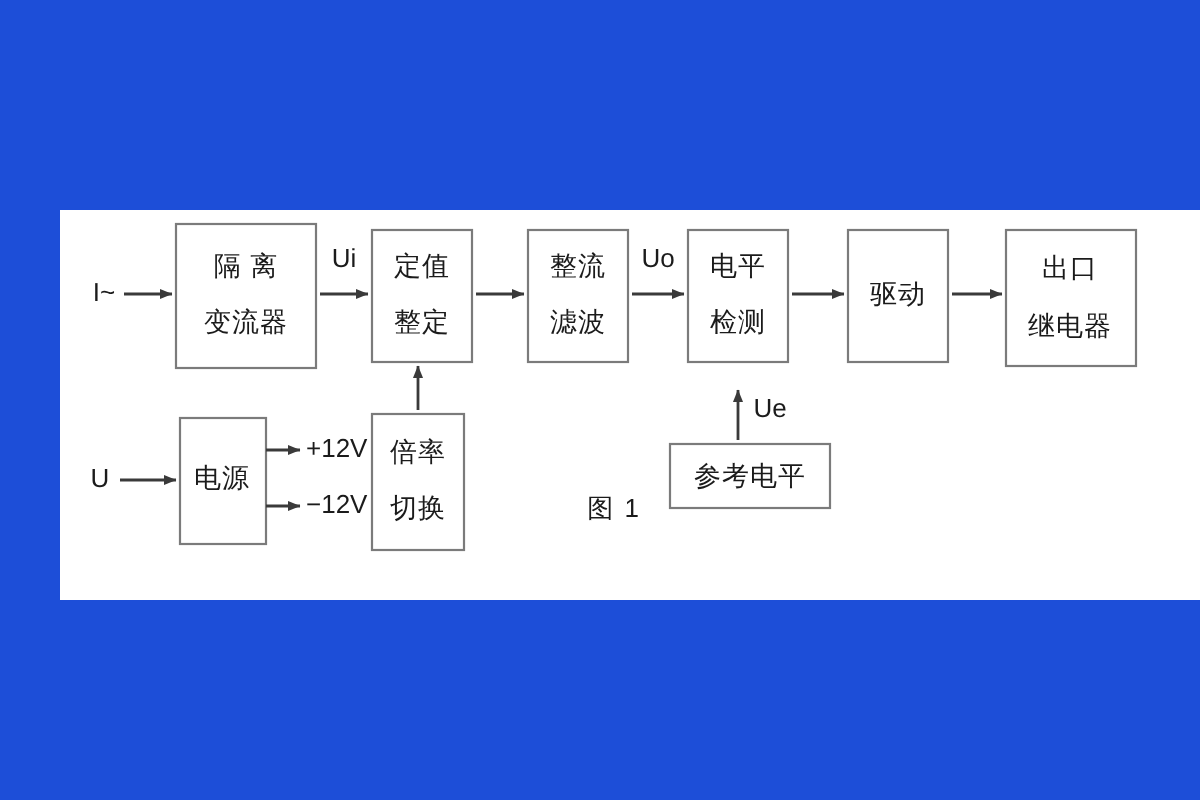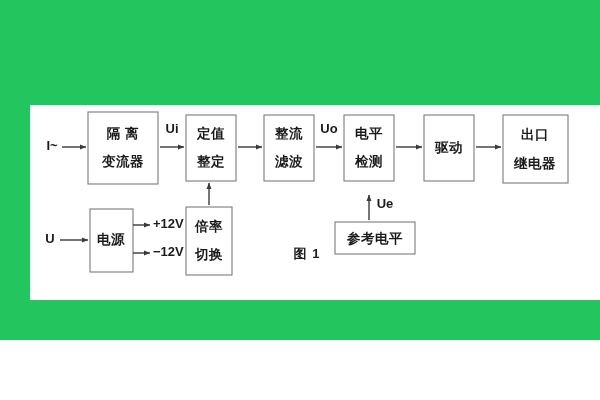--- a/index.html
+++ b/index.html
@@ -3,25 +3,24 @@
 <meta charset="utf-8">
 <style>
   html, body {
     margin: 0;
     padding: 0;
     background: #ffffff;
   }
   #page {
     position: relative;
     width: 600px;
-    height: 340px;
-    background: #22c55e;
+    height: 400px;
+    background: #1d4ed8;
     overflow: hidden;
     font-family: "Liberation Sans", "DejaVu Sans", sans-serif;
-    font-weight: bold;
   }
   #canvas-panel {
     position: absolute;
     left: 30px;
     top: 105px;
     width: 570px;
     height: 195px;
     background: #ffffff;
   }
   svg#diagram {

